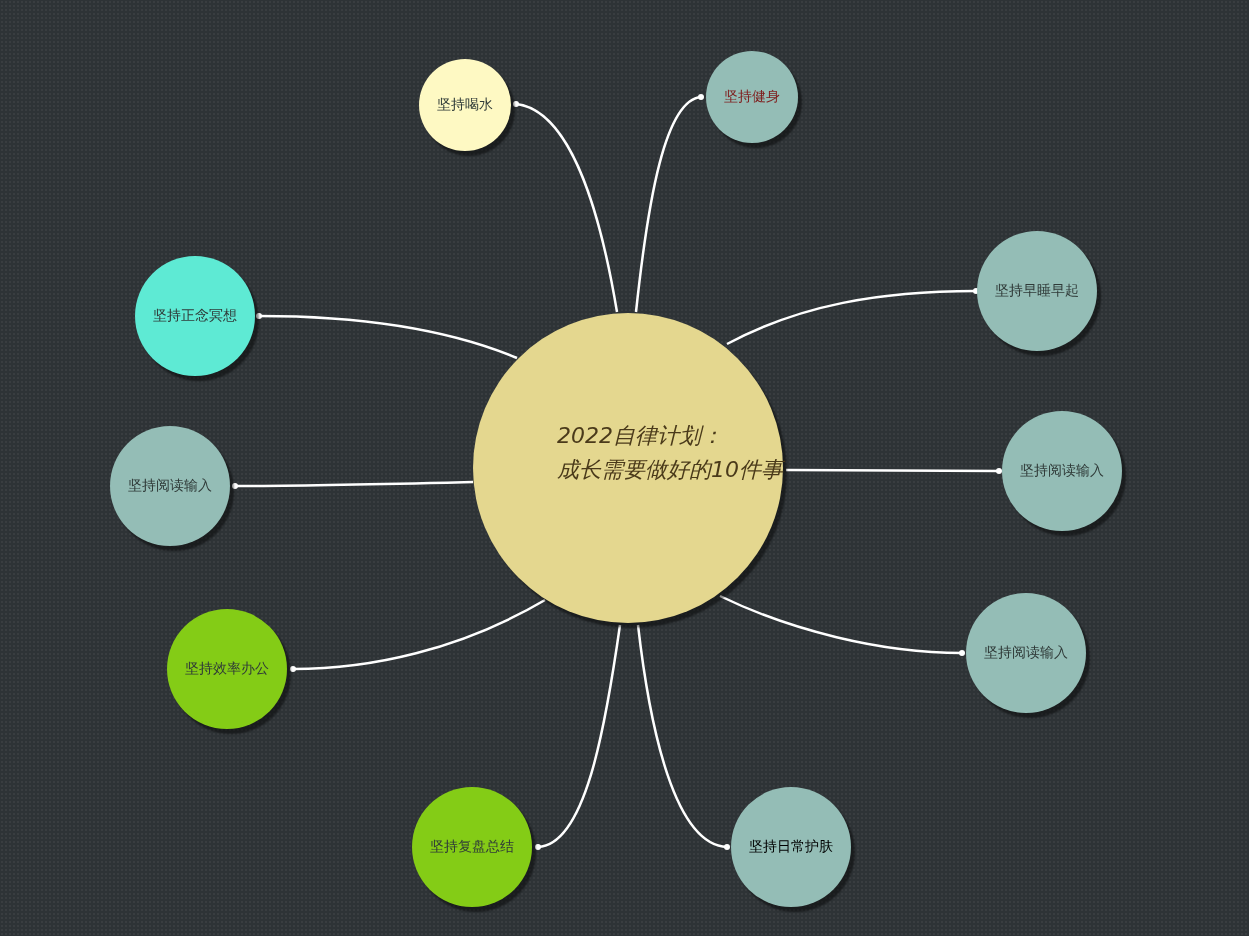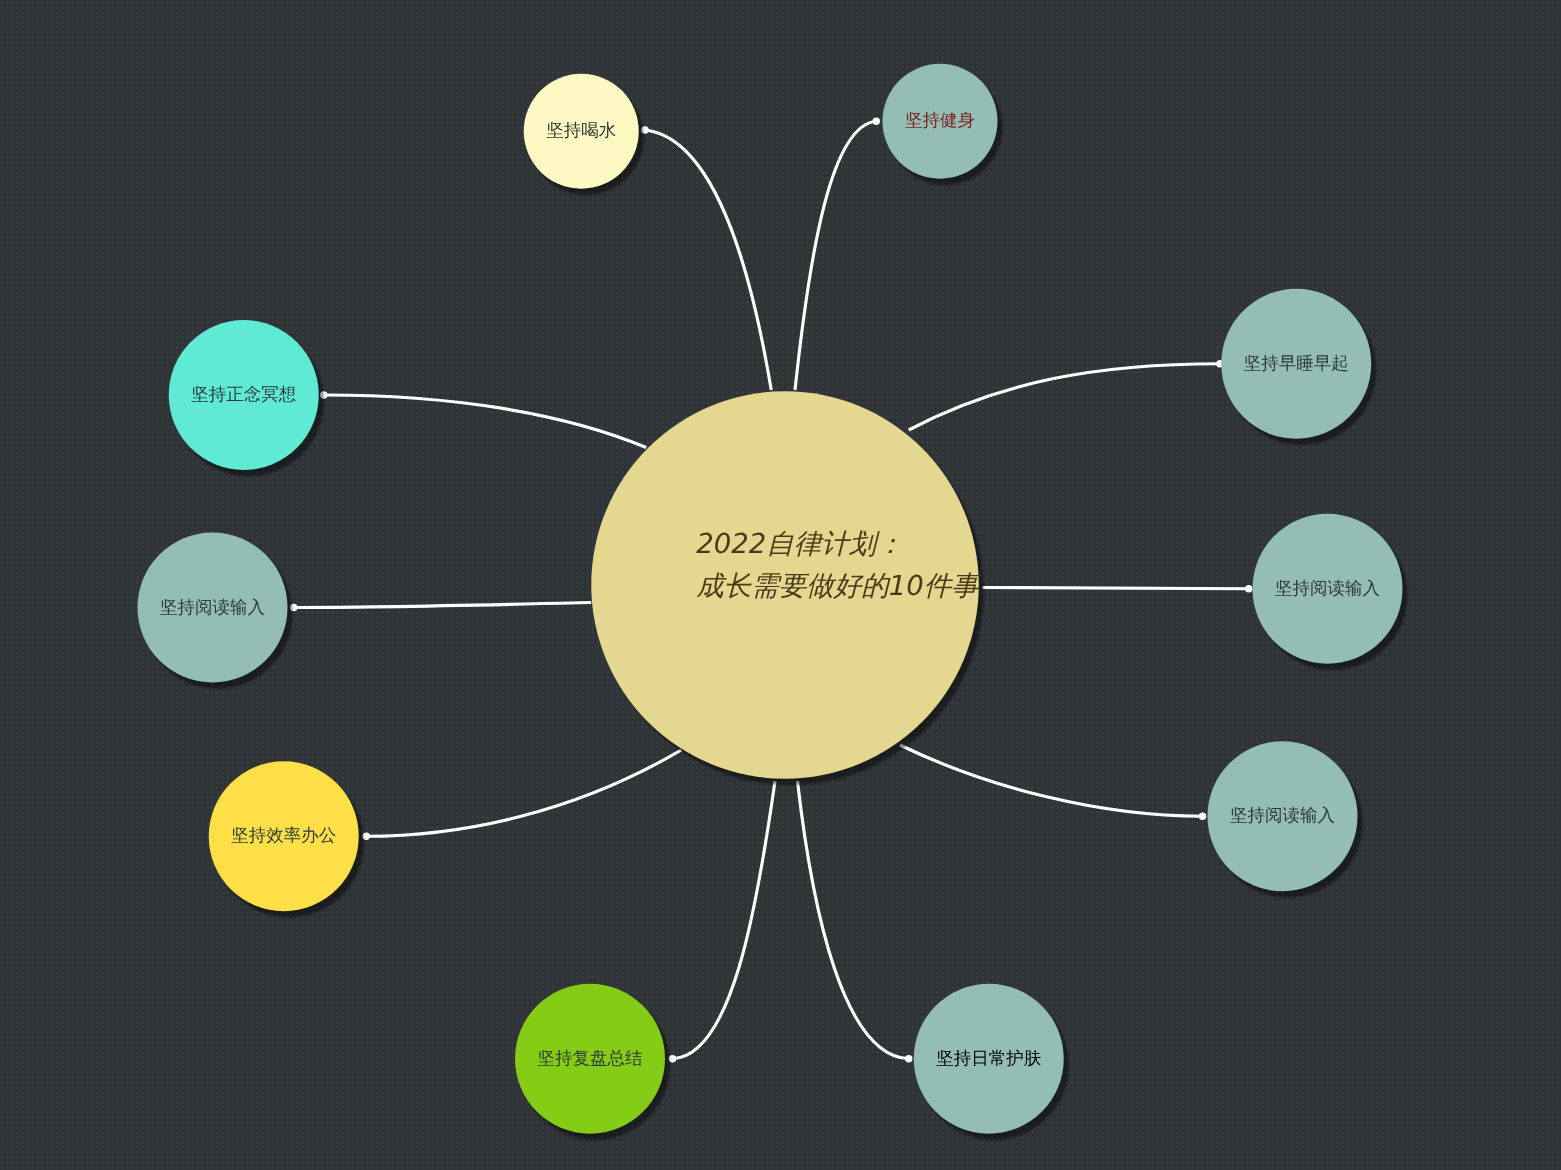--- a/index.html
+++ b/index.html
@@ -80,21 +80,21 @@
     </div>
   <div class="node child" style="left: 966px; top: 593px; width: 120px; height: 120px; background: rgb(148, 189, 182); color: rgb(47, 58, 56);">
       <span>坚持阅读输入</span>
     </div>
   <div class="node child" style="left: 731px; top: 787px; width: 120px; height: 120px; background: rgb(148, 189, 182); color: #000000;">
       <span>坚持日常护肤</span>
     </div>
   <div class="node child" style="left: 412px; top: 787px; width: 120px; height: 120px; background: #84cc16; color: rgb(47, 58, 56);">
       <span>坚持复盘总结</span>
     </div>
-  <div class="node child" style="left: 167px; top: 609px; width: 120px; height: 120px; background: #fde047; color: rgb(47, 58, 56);">
+  <div class="node child" style="left: 167px; top: 609px; width: 120px; height: 120px; background: #84cc16; color: rgb(47, 58, 56);">
       <span>坚持效率办公</span>
     </div>
   <div class="node child" style="left: 110px; top: 426px; width: 120px; height: 120px; background: rgb(148, 189, 182); color: rgb(47, 58, 56);">
       <span>坚持阅读输入</span>
     </div>
   <div class="node child" style="left: 135px; top: 256px; width: 120px; height: 120px; background: #5eead4; color: rgb(47, 58, 56);">
       <span>坚持正念冥想</span>
     </div>
 </div>
 

